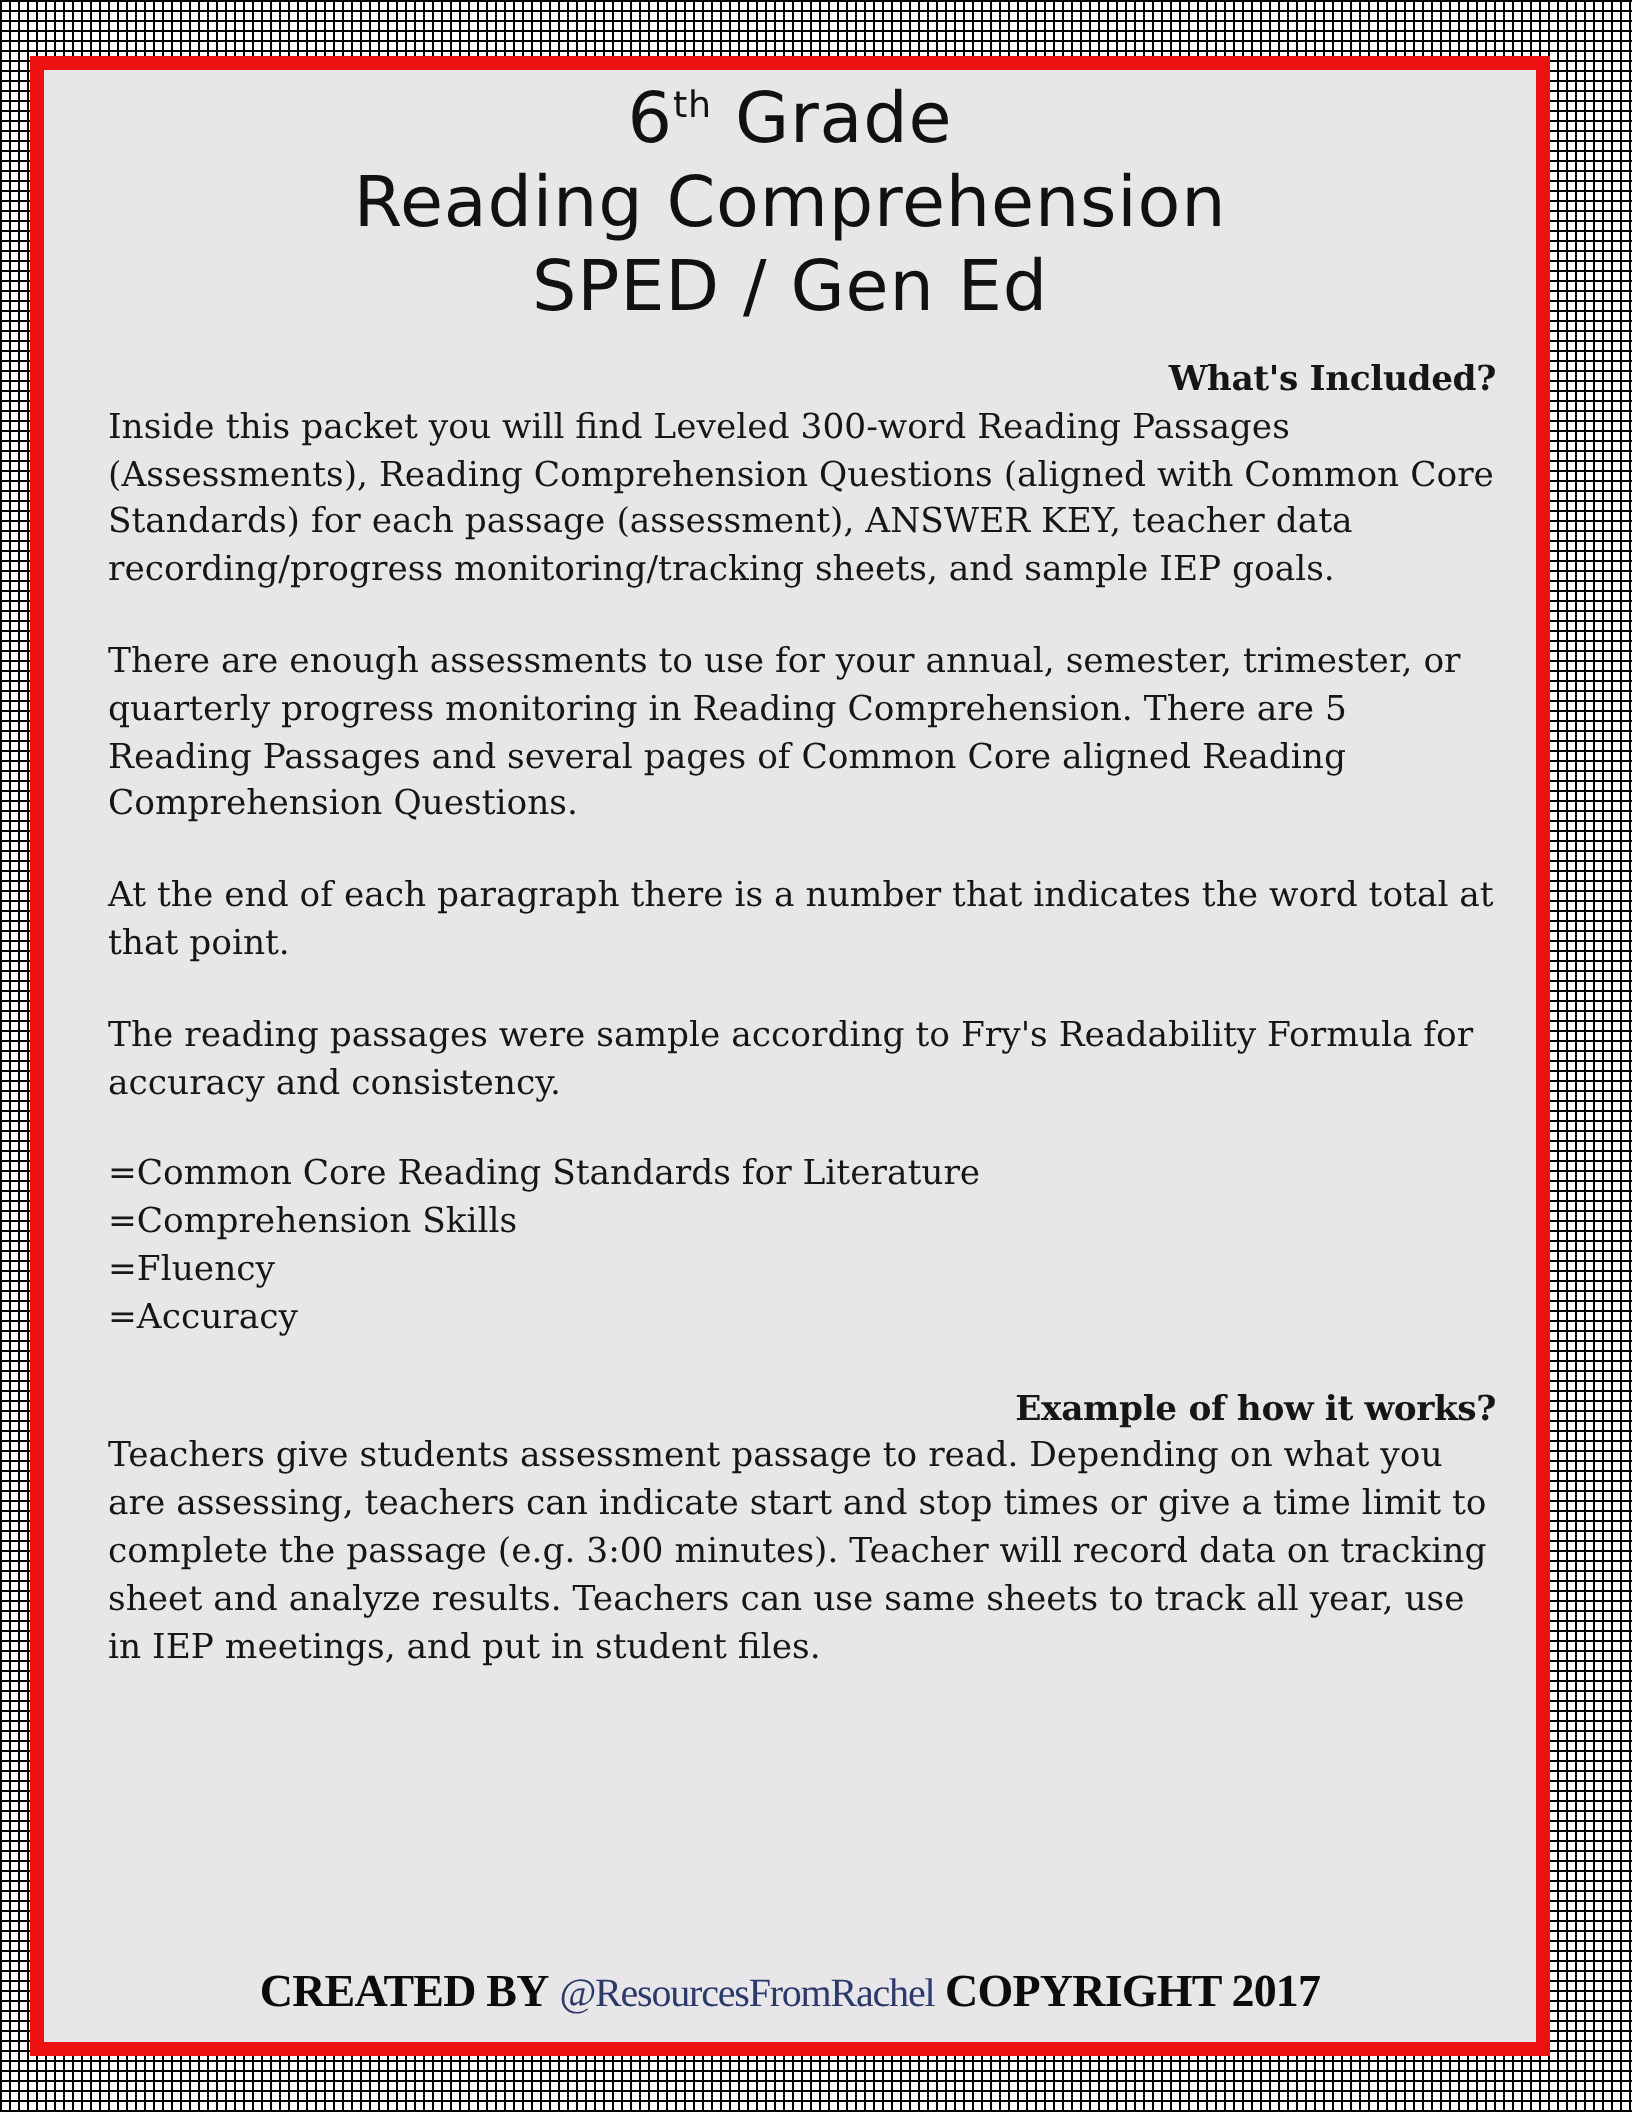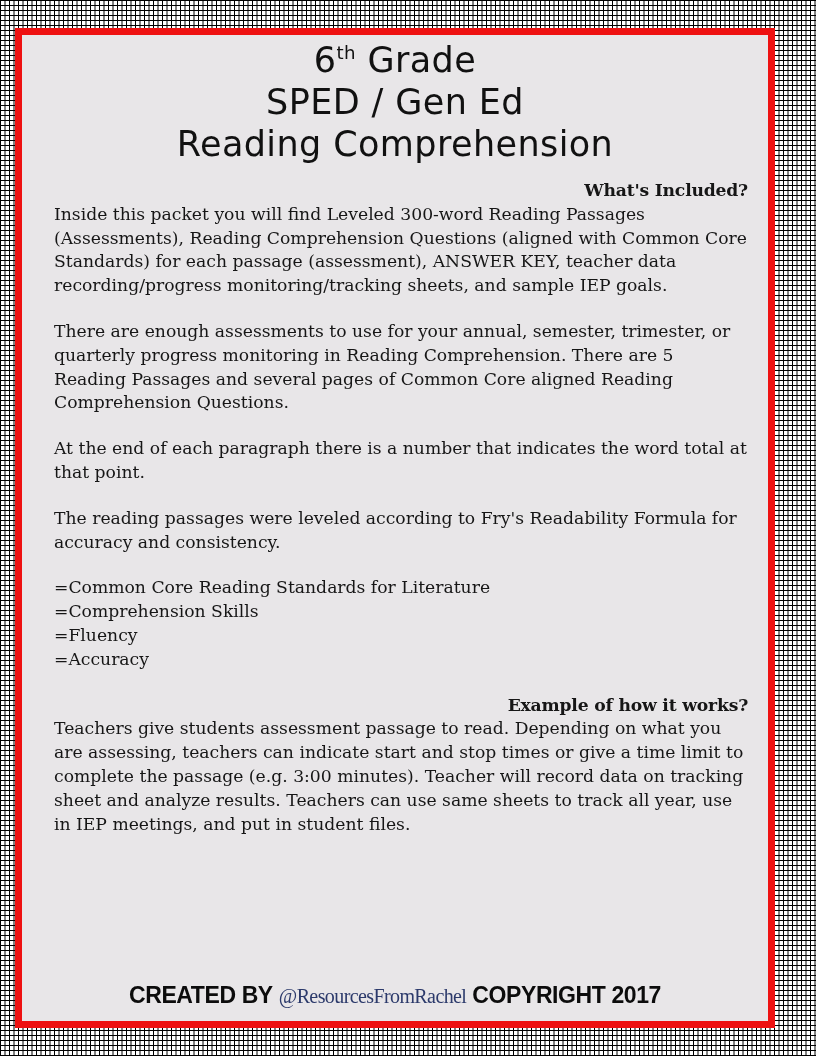--- a/index.html
+++ b/index.html
@@ -114,21 +114,21 @@
   
   #footer {
     position: absolute;
     left: 0;
     right: 0;
     bottom: 12px;
     text-align: center;
     white-space: nowrap;
   }
   .footer-bold {
-    font-family: Liberation Sans, sans-serif;
+    font-family: Liberation Serif, serif;
     font-weight: bold;
     font-size: 23px;
     letter-spacing: -0.4px;
     color: #0c0c0c;
   }
   .footer-handle {
     font-family: Liberation Serif, serif;
     font-size: 20px;
     letter-spacing: -0.6px;
     color: #2c3a6b;
@@ -136,41 +136,41 @@
 </style>
 </head>
 <body>
 
 <div id="page">
   <div id="red-frame">
     <div id="sheet">
 
       <div id="title-block">
         <div class="title-line"><span>6</span><sup>th</sup><span> Grade</span></div>
+        <div class="title-line">Reading Comprehension</div>
         <div class="title-line">SPED / Gen Ed</div>
-        <div class="title-line">Reading Comprehension</div>
       </div>
 
       <div id="body-copy">
 
         <div class="para">
           <span class="heading">What's Included?</span>
           <span>Inside this packet you will find Leveled 300-word Reading Passages (Assessments), Reading Comprehension Questions (aligned with Common Core Standards) for each passage (assessment), ANSWER KEY, teacher data recording/progress monitoring/tracking sheets, and sample IEP goals.</span>
         </div>
 
         <div class="para">
           <span>There are enough assessments to use for your annual, semester, trimester, or quarterly progress monitoring in Reading Comprehension. There are 5 Reading Passages and several pages of Common Core aligned Reading Comprehension Questions.</span>
         </div>
 
         <div class="para">
           <span>At the end of each paragraph there is a number that indicates the word total at that point.</span>
         </div>
 
         <div class="para">
-          <span>The reading passages were leveled according to </span><span class="italic">Fry's Readability Formula</span><span> for accuracy and consistency.</span>
+          <span>The reading passages were sample according to </span><span class="italic">Fry's Readability Formula</span><span> for accuracy and consistency.</span>
         </div>
 
         <div class="para">
           <ul class="bullet-list">
             <li><span class="bullet-mark">=</span><span>Common Core Reading Standards for Literature</span></li>
             <li><span class="bullet-mark">=</span><span>Comprehension Skills</span></li>
             <li><span class="bullet-mark">=</span><span>Fluency</span></li>
             <li><span class="bullet-mark">=</span><span>Accuracy</span></li>
           </ul>
         </div>

